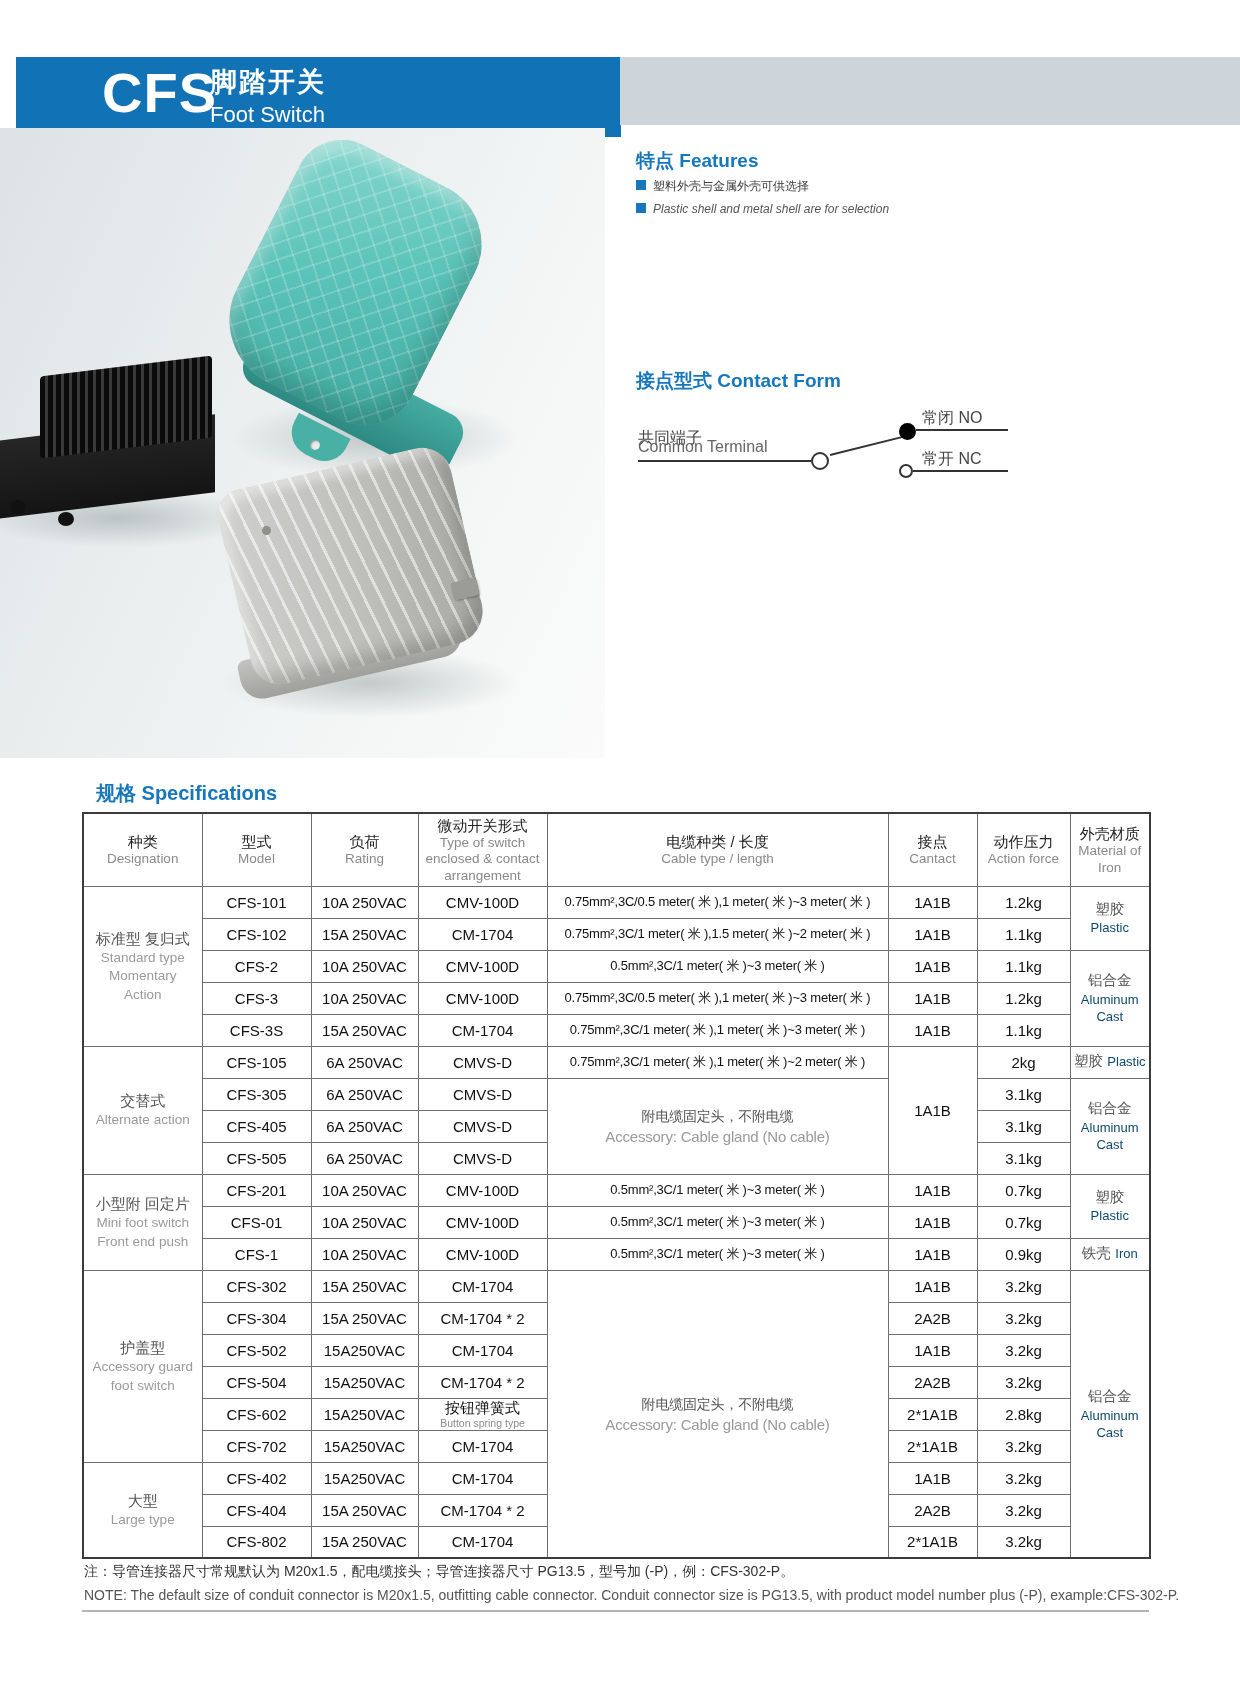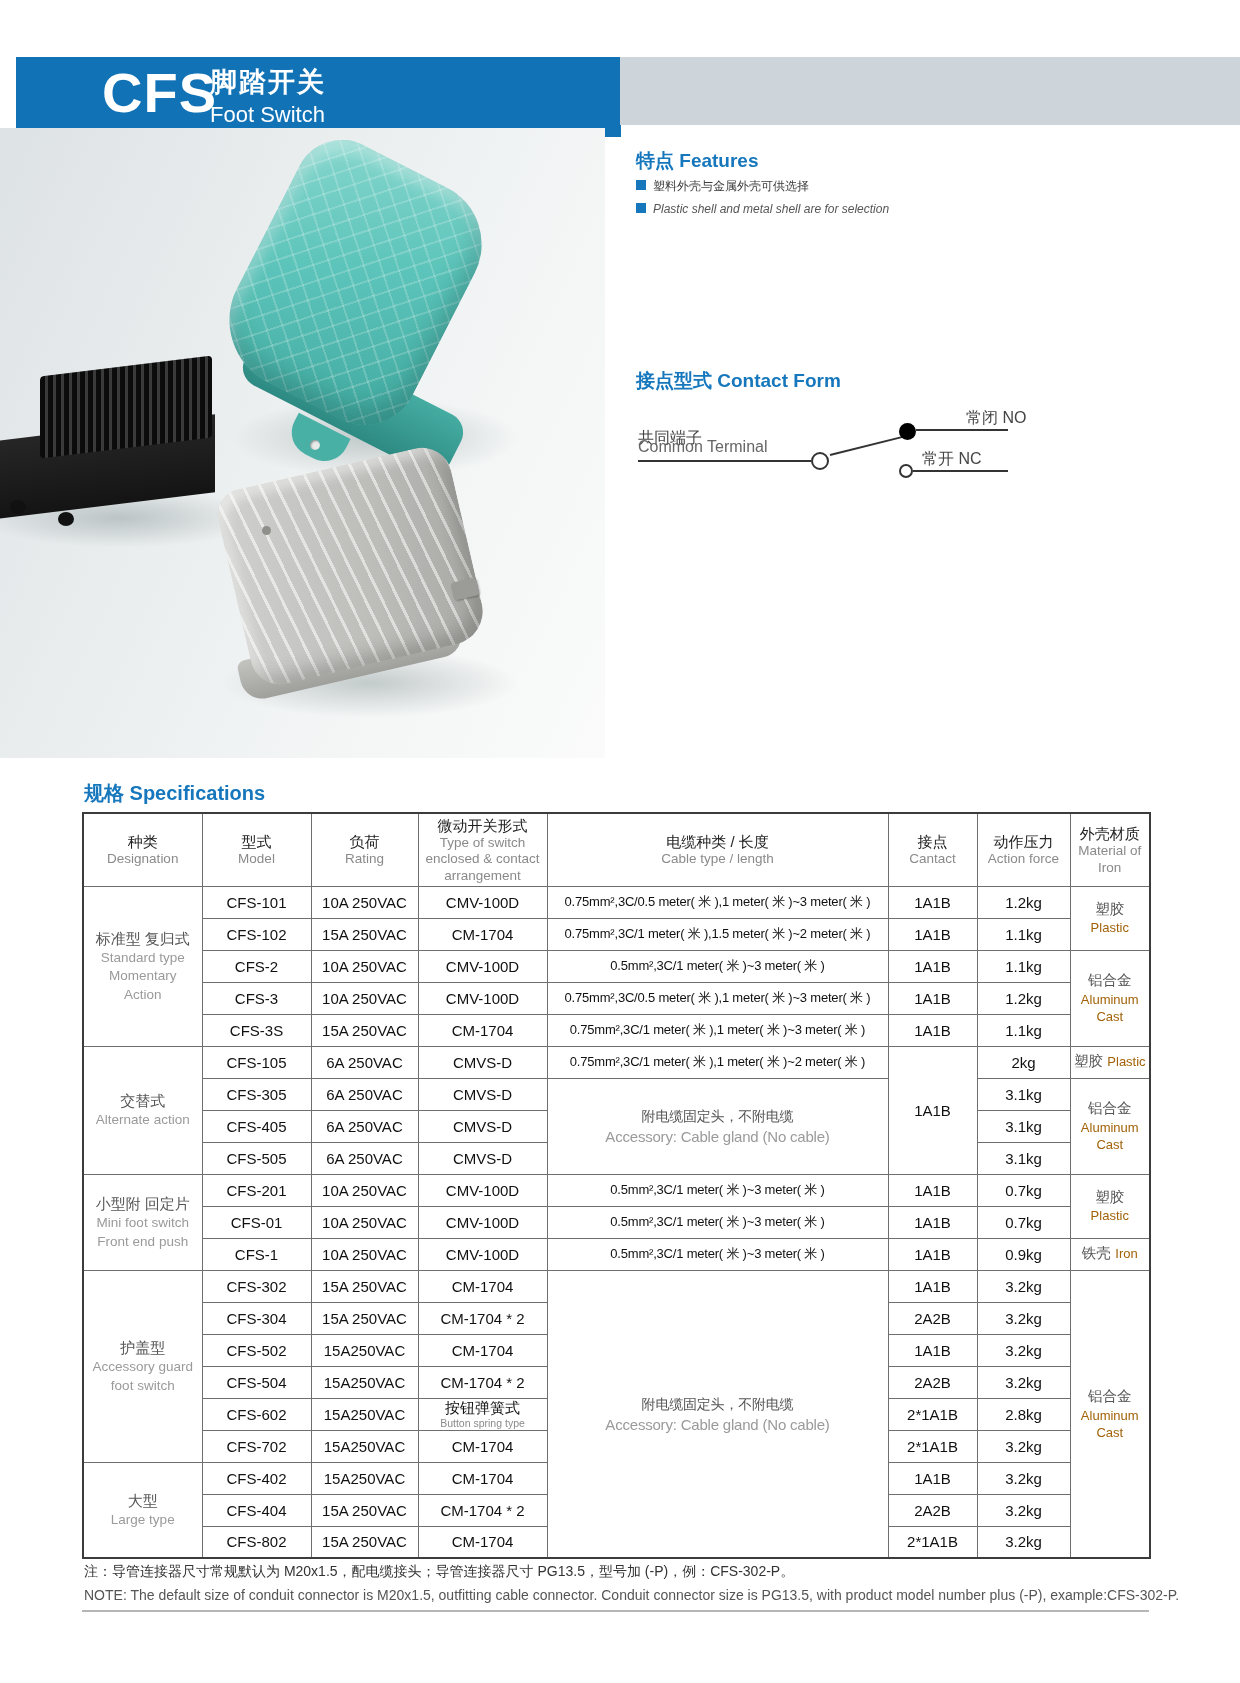--- a/index.html
+++ b/index.html
@@ -54,34 +54,34 @@
 
   
   .cd-text-zh { position:absolute; font-size:16px; color:#444; }
   .cd-text-en { position:absolute; font-size:16px; color:#666; }
   .cd-line { position:absolute; height:2px; background:#333; }
   .cd-diag { position:absolute; width:74px; height:2px; background:#333; transform:rotate(-14deg); transform-origin:0 50%; }
   .cd-circle { position:absolute; border:2px solid #333; border-radius:50%; background:#fff; }
   .cd-dot { position:absolute; width:17px; height:17px; border-radius:50%; background:#000; }
 
   
-  .spec-heading { position:absolute; left:84px; top:780px; font-size:20px; font-weight:bold; color:#1677bd; }
+  .spec-heading { position:absolute; left:96px; top:780px; font-size:20px; font-weight:bold; color:#1677bd; }
   table.spec { position:absolute; left:82px; top:812px; width:1067px; border-collapse:collapse; table-layout:fixed; }
   table.spec { border:2px solid #3c3c3c; }
   table.spec td, table.spec th { border:1px solid #6e6e6e; text-align:center; vertical-align:middle; padding:0 2px; overflow:hidden; }
   tr.hd th { height:73px; font-weight:normal; }
   .hz { display:block; font-size:15px; color:#222; line-height:1.3; }
   .he { display:block; font-size:13.5px; color:#8a8a8a; line-height:1.2; }
   tr.dr { height:32px; }
   td.c-model, td.c-rating, td.c-type, td.c-contact, td.c-force { font-size:15px; color:#111; }
   td.c-cable { font-size:13px; color:#111; letter-spacing:-0.2px; }
   td.c-desig .gz { display:block; font-size:15px; color:#555; line-height:1.4; }
   td.c-desig .ge { display:block; font-size:13.5px; color:#9a9a9a; line-height:1.35; white-space:pre-line; }
   td.c-mat .mz { font-size:14.5px; color:#555; line-height:1.5; }
-  td.c-mat .me { font-size:13px; color:#a16207; line-height:1.3; white-space:pre-line; }
+  td.c-mat .me { font-size:13px; color:#0c4a6e; line-height:1.3; white-space:pre-line; }
   td.c-mat.block .mz, td.c-mat.block .me { display:block; }
   td.c-mat.inline .mz, td.c-mat.inline .me { display:inline; }
   .type-sub { display:block; font-size:10.5px; color:#8a8a8a; line-height:1.1; }
   .acc-zh { display:block; font-size:14px; color:#555; line-height:1.6; }
   .acc-en { display:block; font-size:15px; color:#9a9a9a; line-height:1.3; }
 
   
   .note-zh { position:absolute; left:84px; top:1563px; font-size:14px; color:#333; }
   .note-en { position:absolute; left:84px; top:1587px; font-size:14px; color:#555; }
   .note-rule { position:absolute; left:82px; top:1610px; width:1067px; height:2px; background:#b5b5b5; }
@@ -127,21 +127,21 @@
 </div>
 
 <div class="sec-heading" style="left:636px;top:368px;">接点型式 Contact Form</div>
 <div class="cd-text-zh" style="left:638px;top:428px;">共同端子</div>
 <div class="cd-text-en" style="left:638px;top:438px;">Common Terminal</div>
 <div class="cd-line" style="left:638px;top:460px;width:173px;"></div>
 <div class="cd-circle" style="left:811px;top:452px;width:18px;height:18px;"></div>
 <div class="cd-diag" style="left:830px;top:454px;"></div>
 <div class="cd-dot" style="left:899px;top:423px;"></div>
 <div class="cd-line" style="left:916px;top:429px;width:92px;"></div>
-<div class="cd-text-zh" style="left:922px;top:408px;margin-left:44px;">常闭 NO</div>
+<div class="cd-text-zh" style="left:922px;top:408px;">常闭 NO</div>
 <div class="cd-circle" style="left:899px;top:464px;width:14px;height:14px;"></div>
 <div class="cd-line" style="left:913px;top:470px;width:95px;"></div>
 <div class="cd-text-zh" style="left:922px;top:449px;">常开 NC</div>
 
 <div class="spec-heading">规格 Specifications</div>
 
 <table class="spec">
   <colgroup>
     <col style="width:119px">
       <col style="width:109px">

